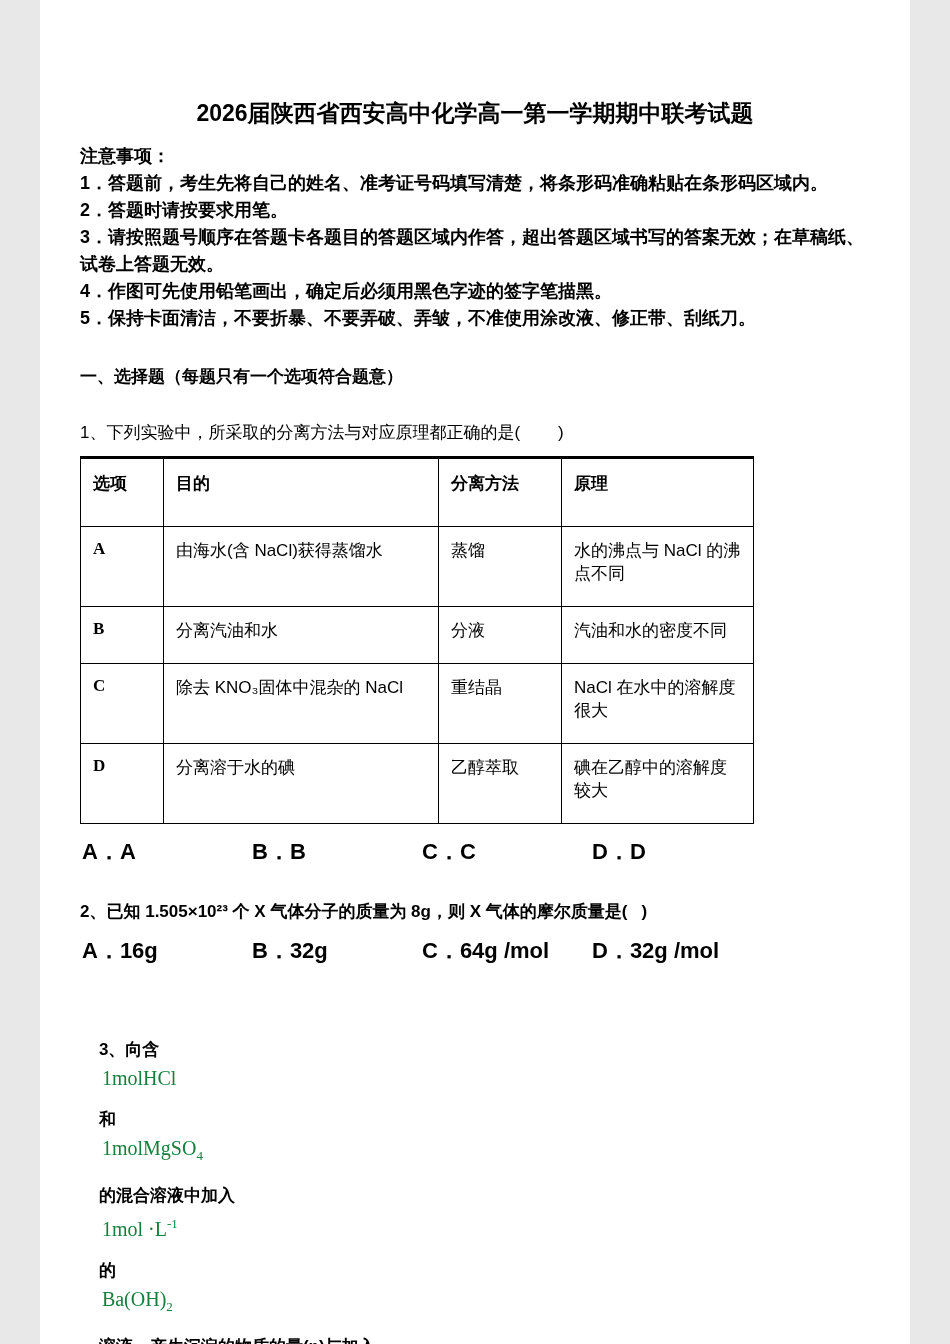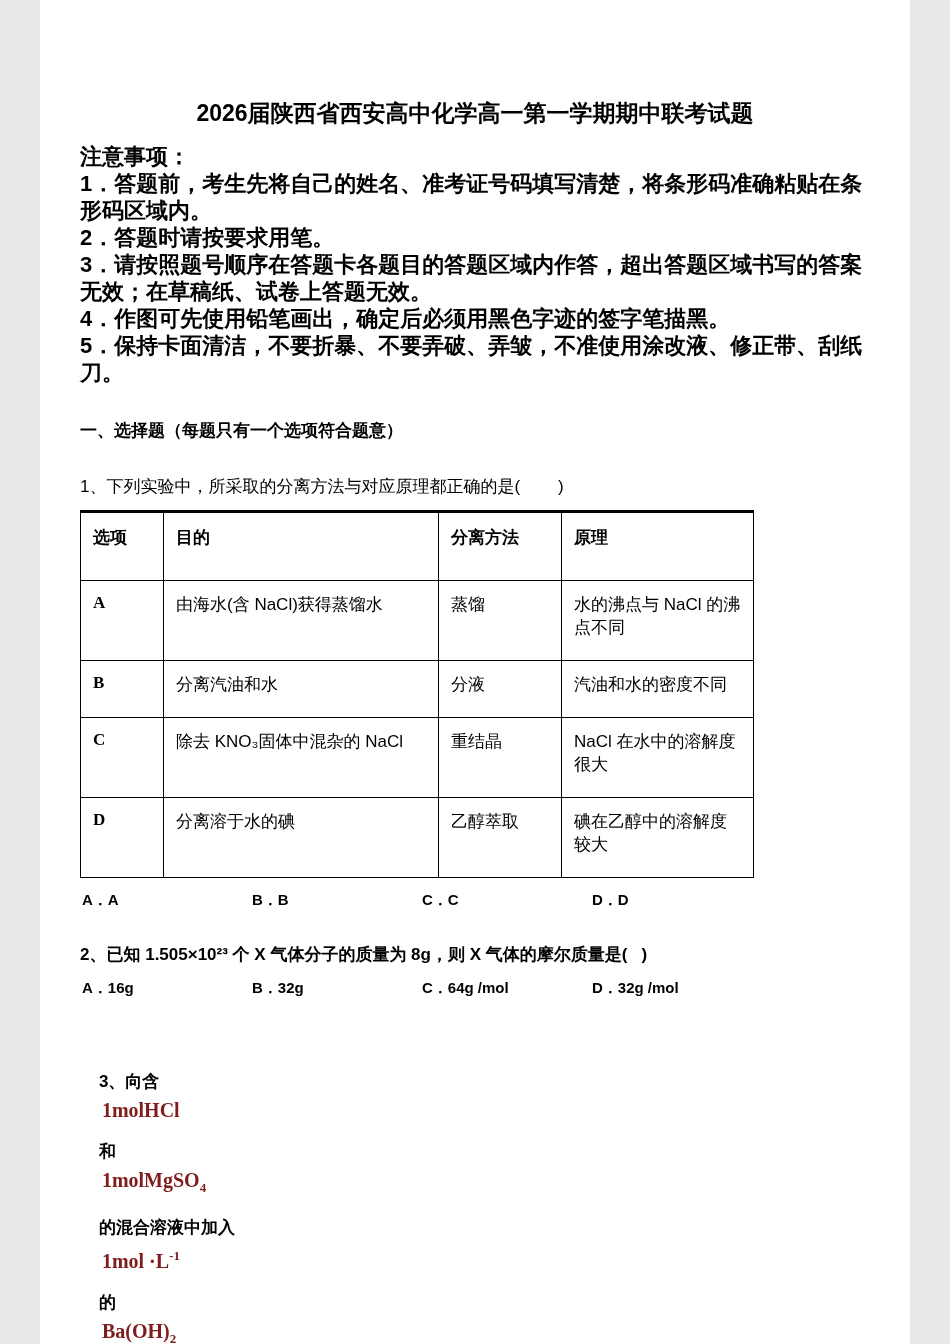--- a/index.html
+++ b/index.html
@@ -5,44 +5,44 @@
   html,body{margin:0;padding:0;background:#e8e8e8;}
   .page{
     width:870px;height:1344px;margin:0 auto;background:#ffffff;
     box-sizing:border-box;padding:98px 40px 0 40px;position:relative;
     font-family:"Liberation Sans",sans-serif;color:#000;
   }
   .page p{white-space:pre-wrap;margin-top:33px;}
   .title{
     font-size:23px;font-weight:bold;text-align:center;margin:0 0 14px 0;
   }
-  .notice p{margin:0;font-size:22px;line-height:27px;font-weight:700;}
+  .notice p{margin:0;font-size:18px;line-height:27px;font-weight:700;}
   .section-heading{margin:26px 0 0 0;font-size:17px;font-weight:700;}
   .q1-stem{margin:7px 0 0 0;font-size:17px;font-weight:400;}
   table.q1{
     border-collapse:collapse;margin:12px 0 0 0;width:674px;
     border:1.5px solid #000;border-top:3px solid #000;
   }
   table.q1 th,table.q1 td{
     border:1.5px solid #000;font-size:17px;text-align:left;vertical-align:top;
   }
   table.q1 th{font-weight:700;padding:13px 10px 31px 12px;}
   table.q1 td{font-weight:400;padding:12px 10px 21px 12px;}
   table.q1 td.opt{font-weight:700;font-family:"Liberation Serif",serif;}
   .col-opt{width:60px;}
   .col-purpose{width:252px;}
   .col-method{width:100px;}
-  .choices{display:flex;margin:13px 0 0 2px;font-size:15px;font-weight:700;}
+  .choices{display:flex;margin:13px 0 0 2px;font-size:22px;font-weight:700;}
   .choices span{width:170px;flex:0 0 auto;}
   .q2-stem{margin:15px 0 0 0;font-size:17px;font-weight:700;}
   .q3-line{margin:20px 0 0 0;font-size:17px;font-weight:700;line-height:34px;}
   .q3-line2{margin:26px 0 0 0;}
   .formula{
-    font-family:"Liberation Serif",serif;font-weight:700;font-size:20px;
-    color:#7f1d1d;position:relative;top:-6px;padding:0 3px;white-space:nowrap;
+    font-family:"Liberation Serif",serif;font-weight:400;font-size:20px;
+    color:#15803d;position:relative;top:-6px;padding:0 3px;white-space:nowrap;
   }
   .formula sub,.formula sup{font-size:13px;}
 </style>
 </head>
 <body>
 
 <div class="page">
 
   <h1 class="title">2026届陕西省西安高中化学高一第一学期期中联考试题</h1>
 

